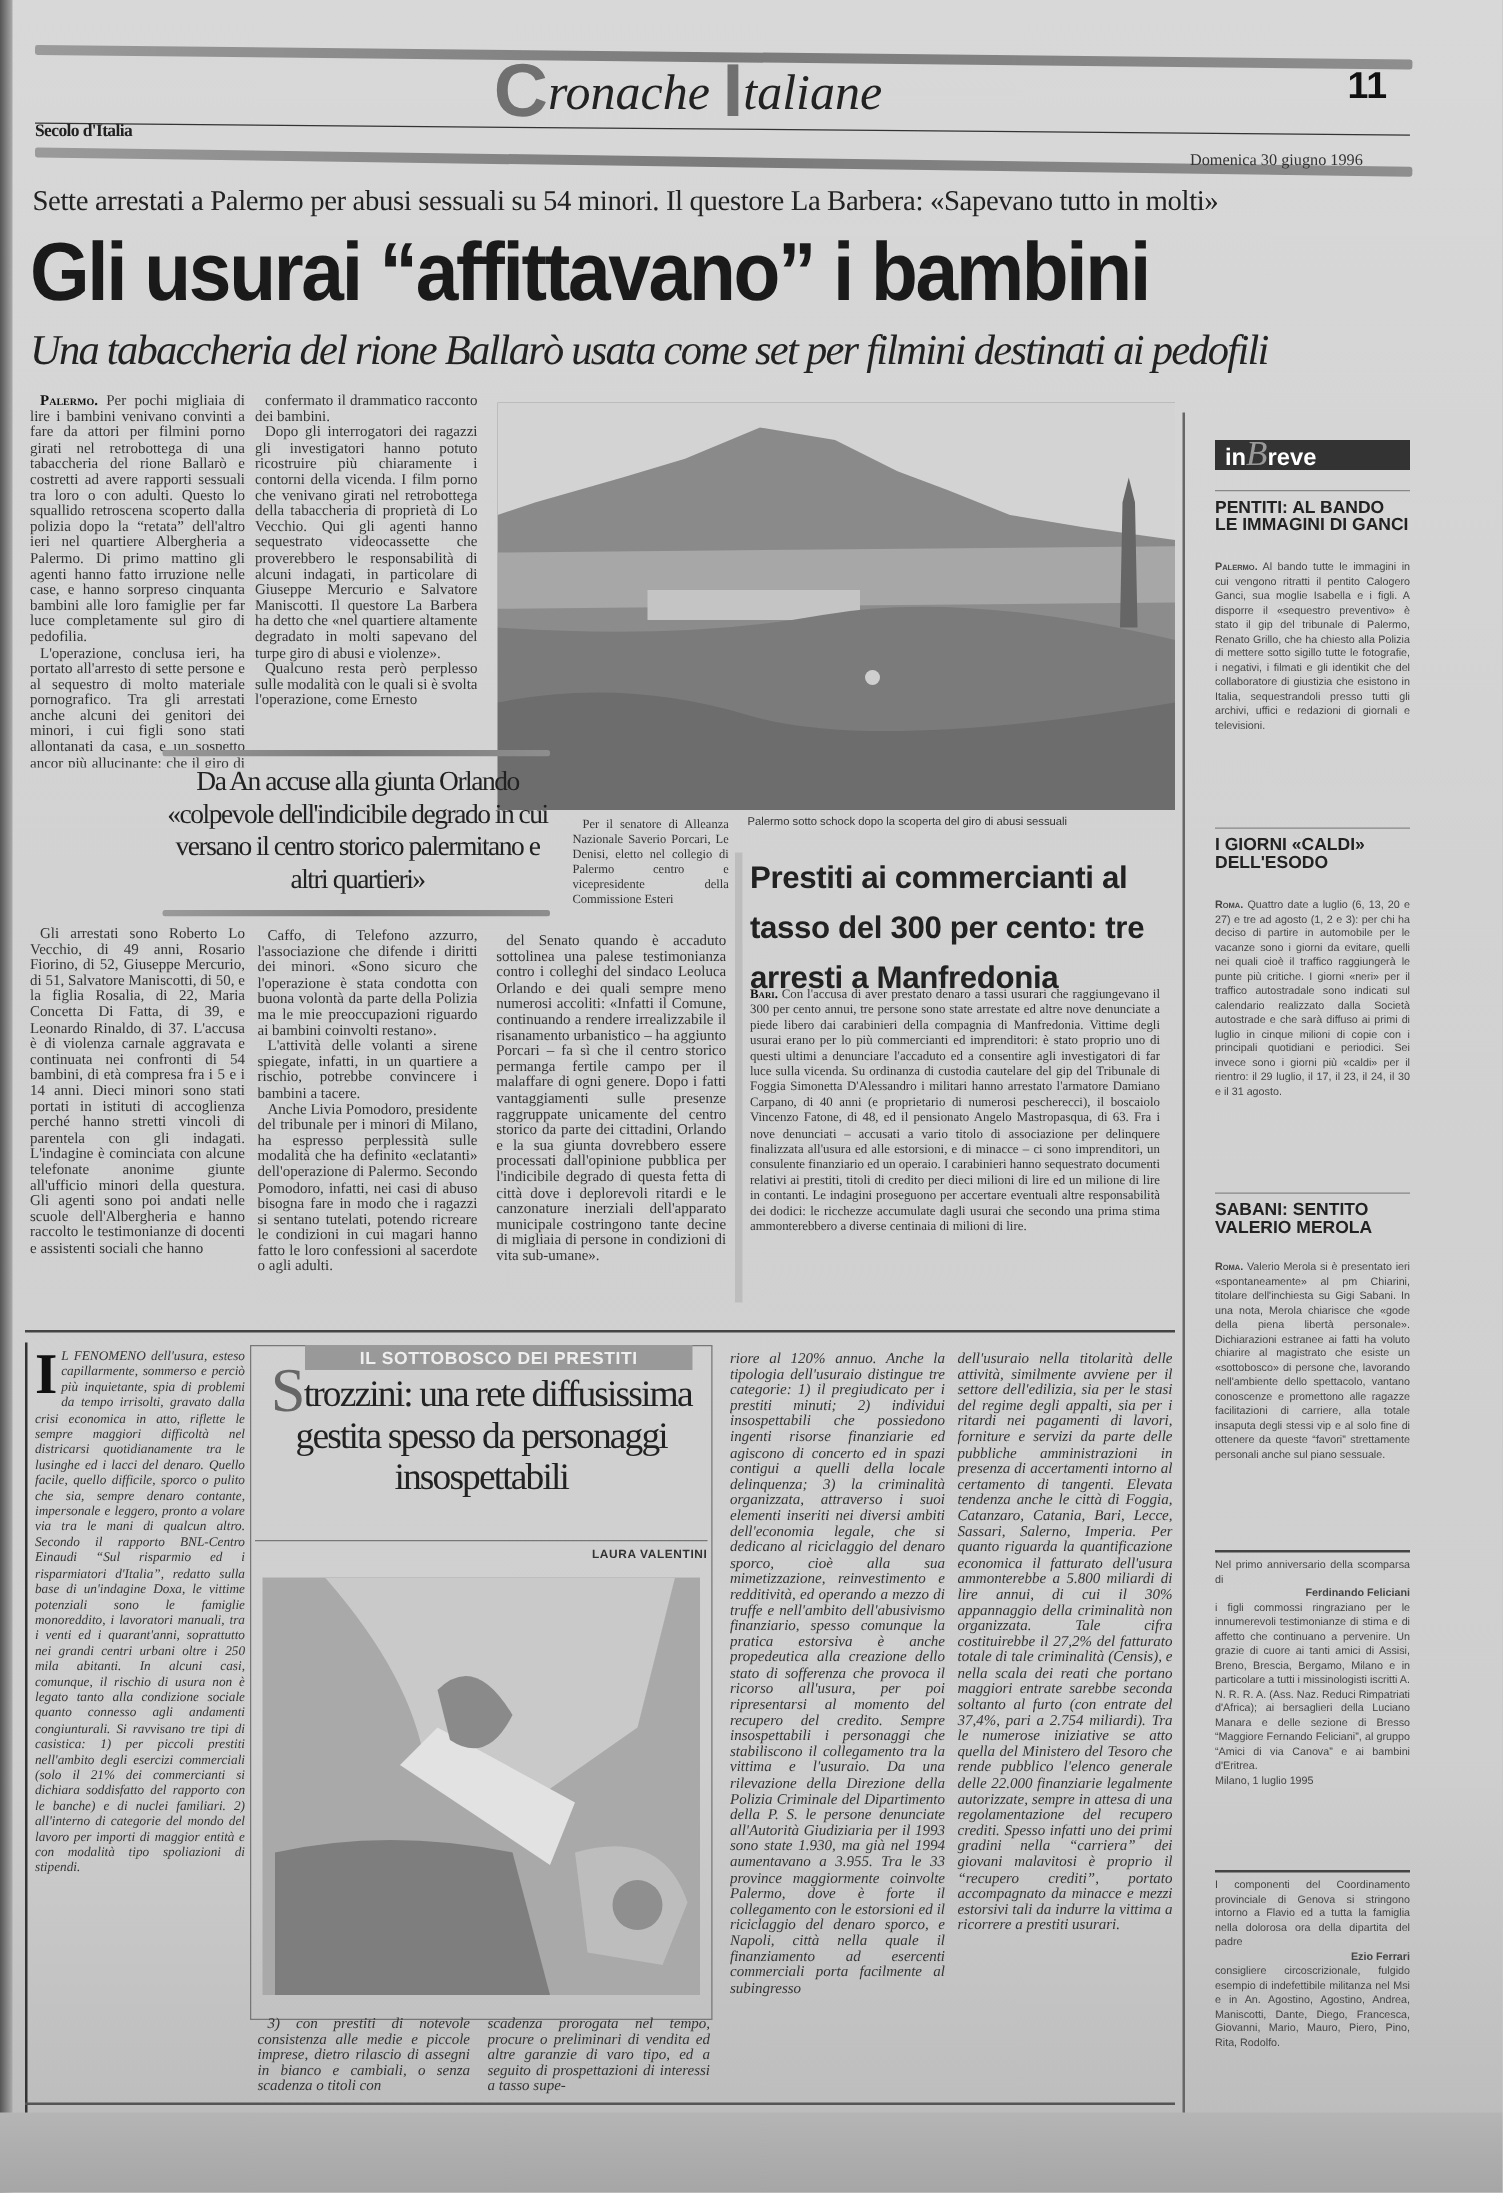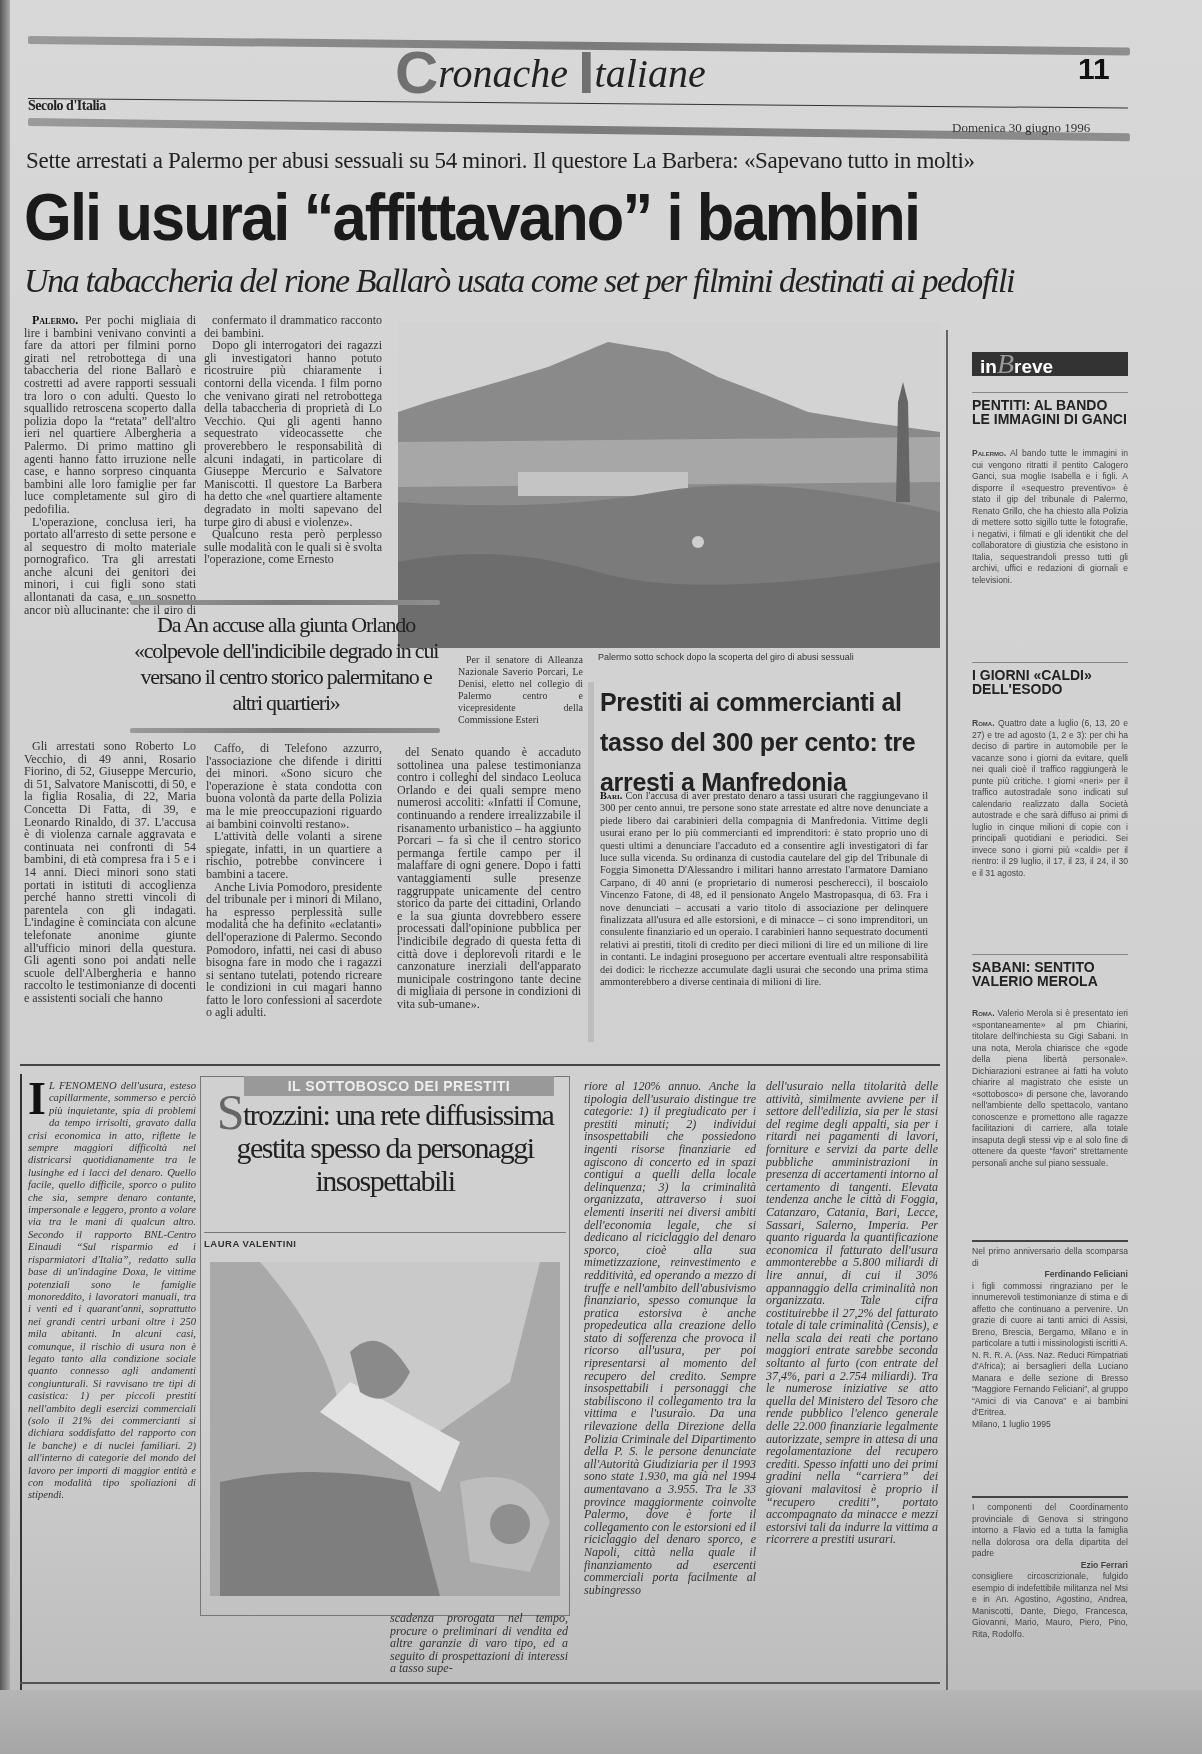--- a/index.html
+++ b/index.html
@@ -30,21 +30,21 @@
 .breve-banner .b{font-family:"Liberation Serif",serif;font-style:italic;font-weight:normal;font-size:28px;color:#999}
 .sb-head{position:absolute;font-family:"Liberation Sans",sans-serif;font-weight:bold;font-size:14px;line-height:14px;color:#222}
 .sb-body{position:absolute;font-family:"Liberation Sans",sans-serif;font-size:8.6px;line-height:11.5px;color:#444;text-align:justify;overflow:hidden}
 .sb-body .lead{font-variant:small-caps;font-weight:bold}
 .sb-rule{position:absolute;height:2px;background:#444}
 .sb-name{font-weight:bold;text-align:right;display:block}
 .box2{position:absolute;left:200px;top:1076px;width:370px;height:540px;border:1px solid #777}
 .section-tag{position:absolute;left:244px;top:1076px;width:310px;height:20px;background:#999;color:#eee;font-family:"Liberation Sans",sans-serif;font-weight:bold;font-size:14px;text-align:center;line-height:20px;letter-spacing:0.5px}
 .strozzini{position:absolute;left:204px;top:1096px;width:362px;text-align:center;font-size:30px;line-height:33px;color:#222;letter-spacing:-1.5px}
 .strozzini .cap{font-size:50px;color:#666;vertical-align:-4px}
-.byline{position:absolute;left:204px;top:1238px;width:362px;text-align:left;font-family:"Liberation Sans",sans-serif;font-weight:bold;font-size:9.5px;color:#333;letter-spacing:0.5px}
+.byline{position:absolute;left:204px;top:1238px;width:362px;text-align:right;font-family:"Liberation Sans",sans-serif;font-weight:bold;font-size:9.5px;color:#333;letter-spacing:0.5px}
 .dropcap{float:left;font-size:46px;line-height:38px;font-weight:bold;margin-right:3px;color:#111;font-style:normal}
 .bottom-foot{position:absolute;left:0;top:1690px;width:1202px;height:64px;background:linear-gradient(180deg,#b5b5b5,#a6a6a6)}
 </style>
 </head>
 <body>
 
 <div class="page">
   <div class="edge"></div>
 
   <div class="band" style="left:28px;top:36px;width:1102px;transform:rotate(0.6deg);transform-origin:left"></div>
@@ -166,20 +166,23 @@
     <svg width="350" height="334" viewBox="0 0 350 334">
       <rect width="350" height="334" fill="#a9a9a9"></rect>
       <path d="M50 0 Q 120 80 130 150 L 200 190 L 300 120 L 330 0 Z" fill="#c9c9c9"></path>
       <path d="M110 150 L 230 230 L 250 180 L 140 120 Z" fill="#e2e2e2"></path>
       <path d="M10 220 Q 100 200 200 220 L 230 334 L 10 334 Z" fill="#7e7e7e"></path>
       <path d="M250 220 Q 320 200 340 260 L 320 310 L 260 300 Z" fill="#bdbdbd"></path>
       <circle cx="300" cy="262" r="20" fill="#8f8f8f"></circle>
       <path d="M140 90 Q 170 60 200 110 Q 180 150 150 130 Z" fill="#8a8a8a"></path>
     </svg>
   </div>
+  <div class="col it" style="left:206px;top:1612px;width:170px;height:66px">
+    <p>3) con prestiti di notevole consistenza alle medie e piccole imprese, dietro rilascio di assegni in bianco e cambiali, o senza scadenza o titoli con</p>
+  </div>
   <div class="col it" style="left:390px;top:1612px;width:178px;height:66px">
     <p style="text-indent:0">scadenza prorogata nel tempo, procure o preliminari di vendita ed altre garanzie di varo tipo, ed a seguito di prospettazioni di interessi a tasso supe-</p>
   </div>
   <div class="col it" style="left:584px;top:1080px;width:172px;height:596px">
     <p style="text-indent:0">riore al 120% annuo. Anche la tipologia dell'usuraio distingue tre categorie: 1) il pregiudicato per i prestiti minuti; 2) individui insospettabili che possiedono ingenti risorse finanziarie ed agiscono di concerto ed in spazi contigui a quelli della locale delinquenza; 3) la criminalità organizzata, attraverso i suoi elementi inseriti nei diversi ambiti dell'economia legale, che si dedicano al riciclaggio del denaro sporco, cioè alla sua mimetizzazione, reinvestimento e redditività, ed operando a mezzo di truffe e nell'ambito dell'abusivismo finanziario, spesso comunque la pratica estorsiva è anche propedeutica alla creazione dello stato di sofferenza che provoca il ricorso all'usura, per poi ripresentarsi al momento del recupero del credito. Sempre insospettabili i personaggi che stabiliscono il collegamento tra la vittima e l'usuraio. Da una rilevazione della Direzione della Polizia Criminale del Dipartimento della P. S. le persone denunciate all'Autorità Giudiziaria per il 1993 sono state 1.930, ma già nel 1994 aumentavano a 3.955. Tra le 33 province maggiormente coinvolte Palermo, dove è forte il collegamento con le estorsioni ed il riciclaggio del denaro sporco, e Napoli, città nella quale il finanziamento ad esercenti commerciali porta facilmente al subingresso</p>
   </div>
   <div class="col it" style="left:766px;top:1080px;width:172px;height:596px">
     <p style="text-indent:0">dell'usuraio nella titolarità delle attività, similmente avviene per il settore dell'edilizia, sia per le stasi del regime degli appalti, sia per i ritardi nei pagamenti di lavori, forniture e servizi da parte delle pubbliche amministrazioni in presenza di accertamenti intorno al certamento di tangenti. Elevata tendenza anche le città di Foggia, Catanzaro, Catania, Bari, Lecce, Sassari, Salerno, Imperia. Per quanto riguarda la quantificazione economica il fatturato dell'usura ammonterebbe a 5.800 miliardi di lire annui, di cui il 30% appannaggio della criminalità non organizzata. Tale cifra costituirebbe il 27,2% del fatturato totale di tale criminalità (Censis), e nella scala dei reati che portano maggiori entrate sarebbe seconda soltanto al furto (con entrate del 37,4%, pari a 2.754 miliardi). Tra le numerose iniziative se atto quella del Ministero del Tesoro che rende pubblico l'elenco generale delle 22.000 finanziarie legalmente autorizzate, sempre in attesa di una regolamentazione del recupero crediti. Spesso infatti uno dei primi gradini nella “carriera” dei giovani malavitosi è proprio il “recupero crediti”, portato accompagnato da minacce e mezzi estorsivi tali da indurre la vittima a ricorrere a prestiti usurari.</p>
   </div>
   <div class="rule" style="left:20px;top:1682px;width:920px;height:2px;background:#555"></div>

